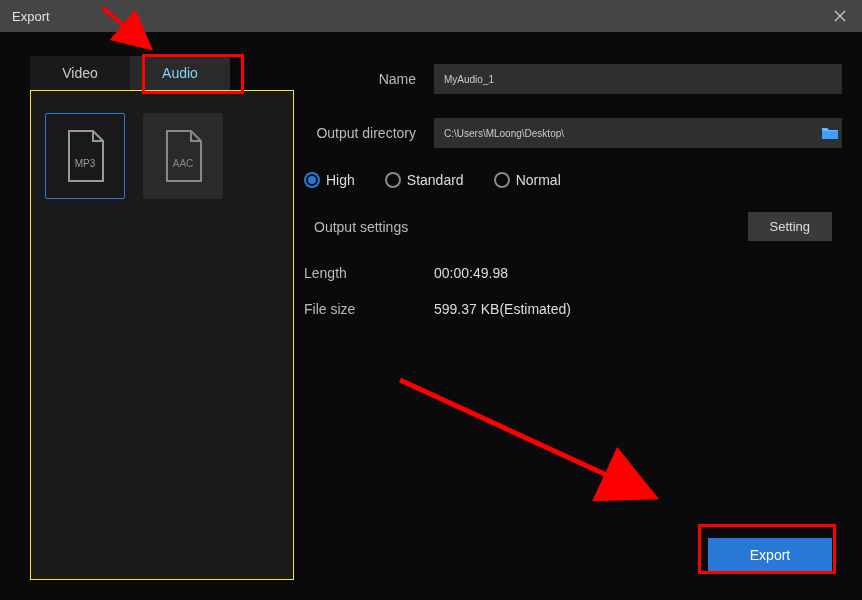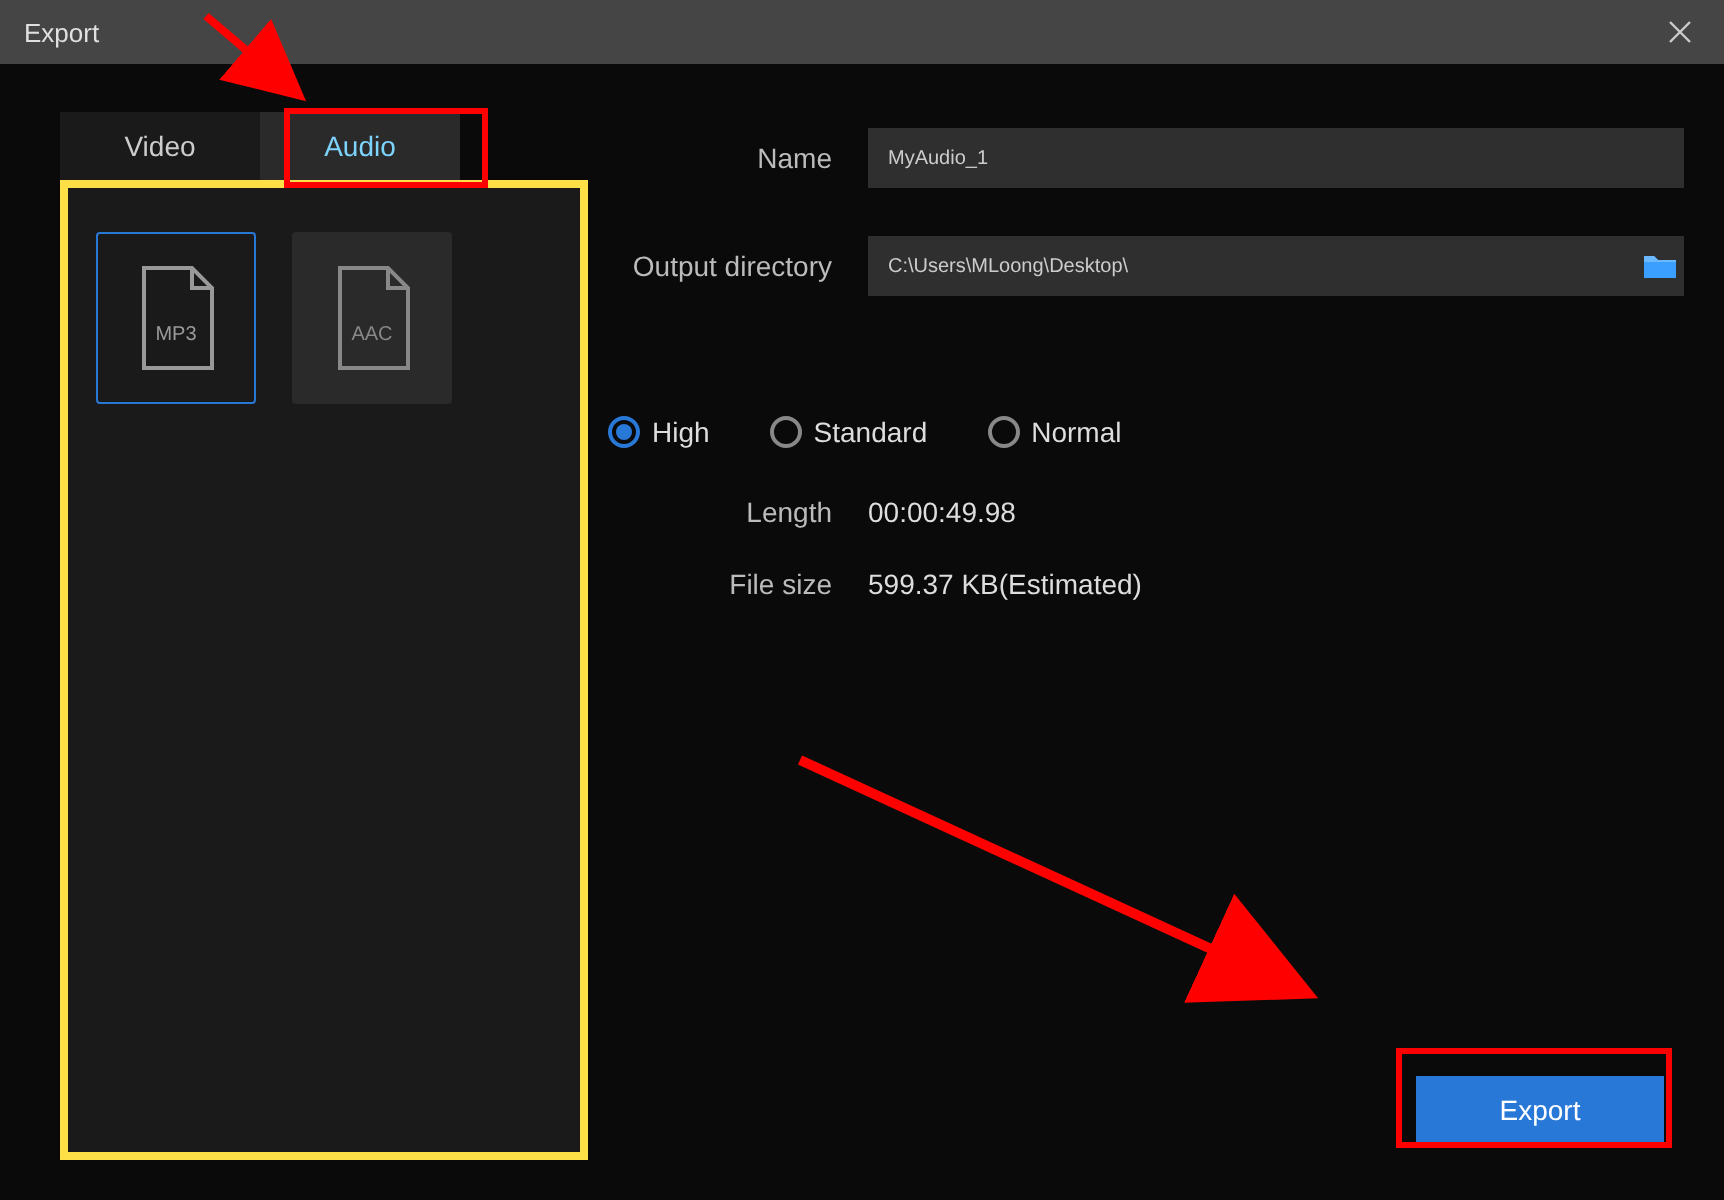--- a/index.html
+++ b/index.html
@@ -72,21 +72,21 @@
       pointer-events: none;
     }
     .tab-box-highlight {
       left: 142px;
       top: 54px;
       width: 102px;
       height: 40px;
     }
     .format-container {
       background: #1a1a1a;
-      border: 4px solid #fde047;
+      border: 1px solid #fde047;
       flex: 1;
       padding: 22px 14px;
       display: flex;
       gap: 18px;
       align-content: flex-start;
       flex-wrap: wrap;
     }
     .format-card {
       width: 80px;
       height: 86px;
@@ -156,21 +156,20 @@
       gap: 30px;
       align-items: center;
     }
     .radio-option {
       display: flex;
       align-items: flex-end;
       gap: 6px;
       cursor: pointer;
       color: #ddd;
       font-size: 14px;
-      margin-top: 36px;
     }
     .radio-circle {
       width: 16px;
       height: 16px;
       border: 2px solid #888;
       border-radius: 50%;
       display: flex;
       align-items: center;
       justify-content: center;
     }
@@ -203,21 +202,20 @@
       font-size: 13px;
       cursor: pointer;
     }
     .info-row {
       display: flex;
       align-items: center;
       margin-bottom: 20px;
     }
     .info-label {
       width: 130px;
-      text-align: right;
       color: #bbb;
       font-size: 14px;
       padding-right: 18px;
     }
     .info-value {
       color: #ddd;
       font-size: 14px;
     }
     .export-btn-container {
       margin-top: auto;
@@ -314,20 +312,24 @@
           <div class="radio-circle"></div>
           <span>Standard</span>
         </div>
         <div class="radio-option">
           <div class="radio-circle"></div>
           <span>Normal</span>
         </div>
       </div>
     </div>
 
+    <div class="output-settings-row">
+      <span class="output-settings-label">Output settings</span>
+      <button class="setting-btn">Setting</button>
+    </div>
 
     <div class="info-row">
       <div class="info-label">Length</div>
       <div class="info-value">00:00:49.98</div>
     </div>
 
     <div class="info-row">
       <div class="info-label">File size</div>
       <div class="info-value">599.37 KB(Estimated)</div>
     </div>

